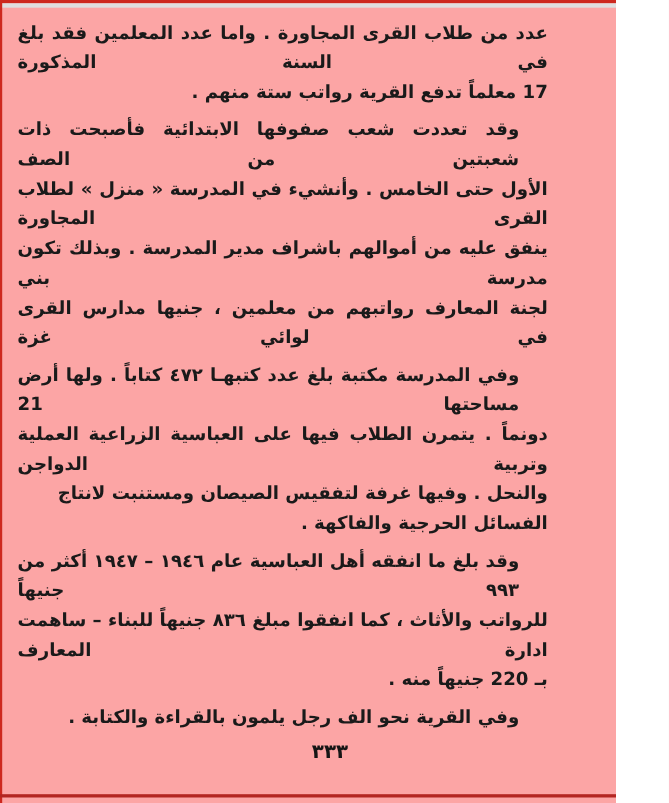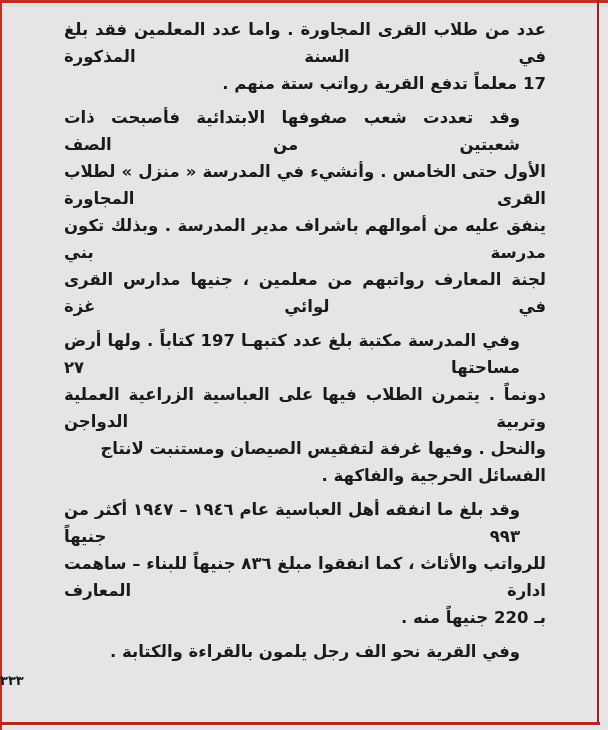--- a/index.html
+++ b/index.html
@@ -2,23 +2,23 @@
 <html lang="ar"><head>
 <meta charset="utf-8">
 <style>
   html, body {
     margin: 0;
     padding: 0;
     background: #ffffff;
   }
   .page {
     position: relative;
-    width: 608px;
+    width: 560px;
     height: 730px;
-    background: #e5e5e5;
+    background: #fca5a5;
     overflow: hidden;
     font-family: "DejaVu Sans", sans-serif;
   }
   
   .frame { position: absolute; }
   .frame.top    { top: 0; left: 0; width: 608px; height: 3px; background: #cd281e; }
   .frame.gray   { top: 3px; left: 0; width: 608px; height: 4px; background: #dfdfdf; }
   .frame.left   { top: 0; left: 0; width: 2px; height: 730px; background: #cd281e; }
   .frame.right  { top: 0; left: 597px; width: 2px; height: 725px; background: #a02020; }
   .frame.bottom { top: 722px; left: 0; width: 600px; height: 3px; background: #b32622; }
@@ -42,23 +42,23 @@
     text-align: justify;
     text-align-last: justify;
   }
   .line.indent { padding-right: 26px; }
 
   .page-number {
     position: absolute;
     top: 673px;
     left: 0;
     width: 600px;
-    text-align: left;
+    text-align: center;
     direction: rtl;
-    font-size: 13px;
+    font-size: 18px;
     font-weight: bold;
     color: #151515;
   }
 </style>
 </head>
 <body>
 
 <div class="page">
   <div class="frame top"></div>
   <div class="frame gray"></div>
@@ -71,21 +71,21 @@
         <div class="line fill">عدد من طلاب القرى المجاورة . واما عدد المعلمين فقد بلغ في السنة المذكورة</div>
         <div class="line">17 معلماً تدفع القرية رواتب ستة منهم .</div>
       </div>
       <div class="paragraph">
         <div class="line fill indent">وقد تعددت شعب صفوفها الابتدائية فأصبحت ذات شعبتين من الصف</div>
         <div class="line fill">الأول حتى الخامس . وأنشيء في المدرسة « منزل » لطلاب القرى المجاورة</div>
         <div class="line fill">ينفق عليه من أموالهم باشراف مدير المدرسة . وبذلك تكون مدرسة بني</div>
         <div class="line fill">لجنة المعارف رواتبهم من معلمين ، جنيها مدارس القرى في لوائي غزة</div>
       </div>
       <div class="paragraph">
-        <div class="line fill indent">وفي المدرسة مكتبة بلغ عدد كتبهـا 197 كتاباً . ولها أرض مساحتها ٢٧</div>
+        <div class="line fill indent">وفي المدرسة مكتبة بلغ عدد كتبهـا ٤٧٢ كتاباً . ولها أرض مساحتها 21</div>
         <div class="line fill">دونماً . يتمرن الطلاب فيها على العباسية الزراعية العملية وتربية الدواجن</div>
         <div class="line">والنحل . وفيها غرفة لتفقيس الصيصان ومستنبت لانتاج الفسائل الحرجية والفاكهة .</div>
       </div>
       <div class="paragraph">
         <div class="line fill indent">وقد بلغ ما انفقه أهل العباسية عام ١٩٤٦ – ١٩٤٧ أكثر من ٩٩٣ جنيهاً</div>
         <div class="line fill">للرواتب والأثاث ، كما انفقوا مبلغ ٨٣٦ جنيهاً للبناء – ساهمت ادارة المعارف</div>
         <div class="line">بـ 220 جنيهاً منه .</div>
       </div>
       <div class="paragraph">
         <div class="line indent">وفي القرية نحو الف رجل يلمون بالقراءة والكتابة .</div>

